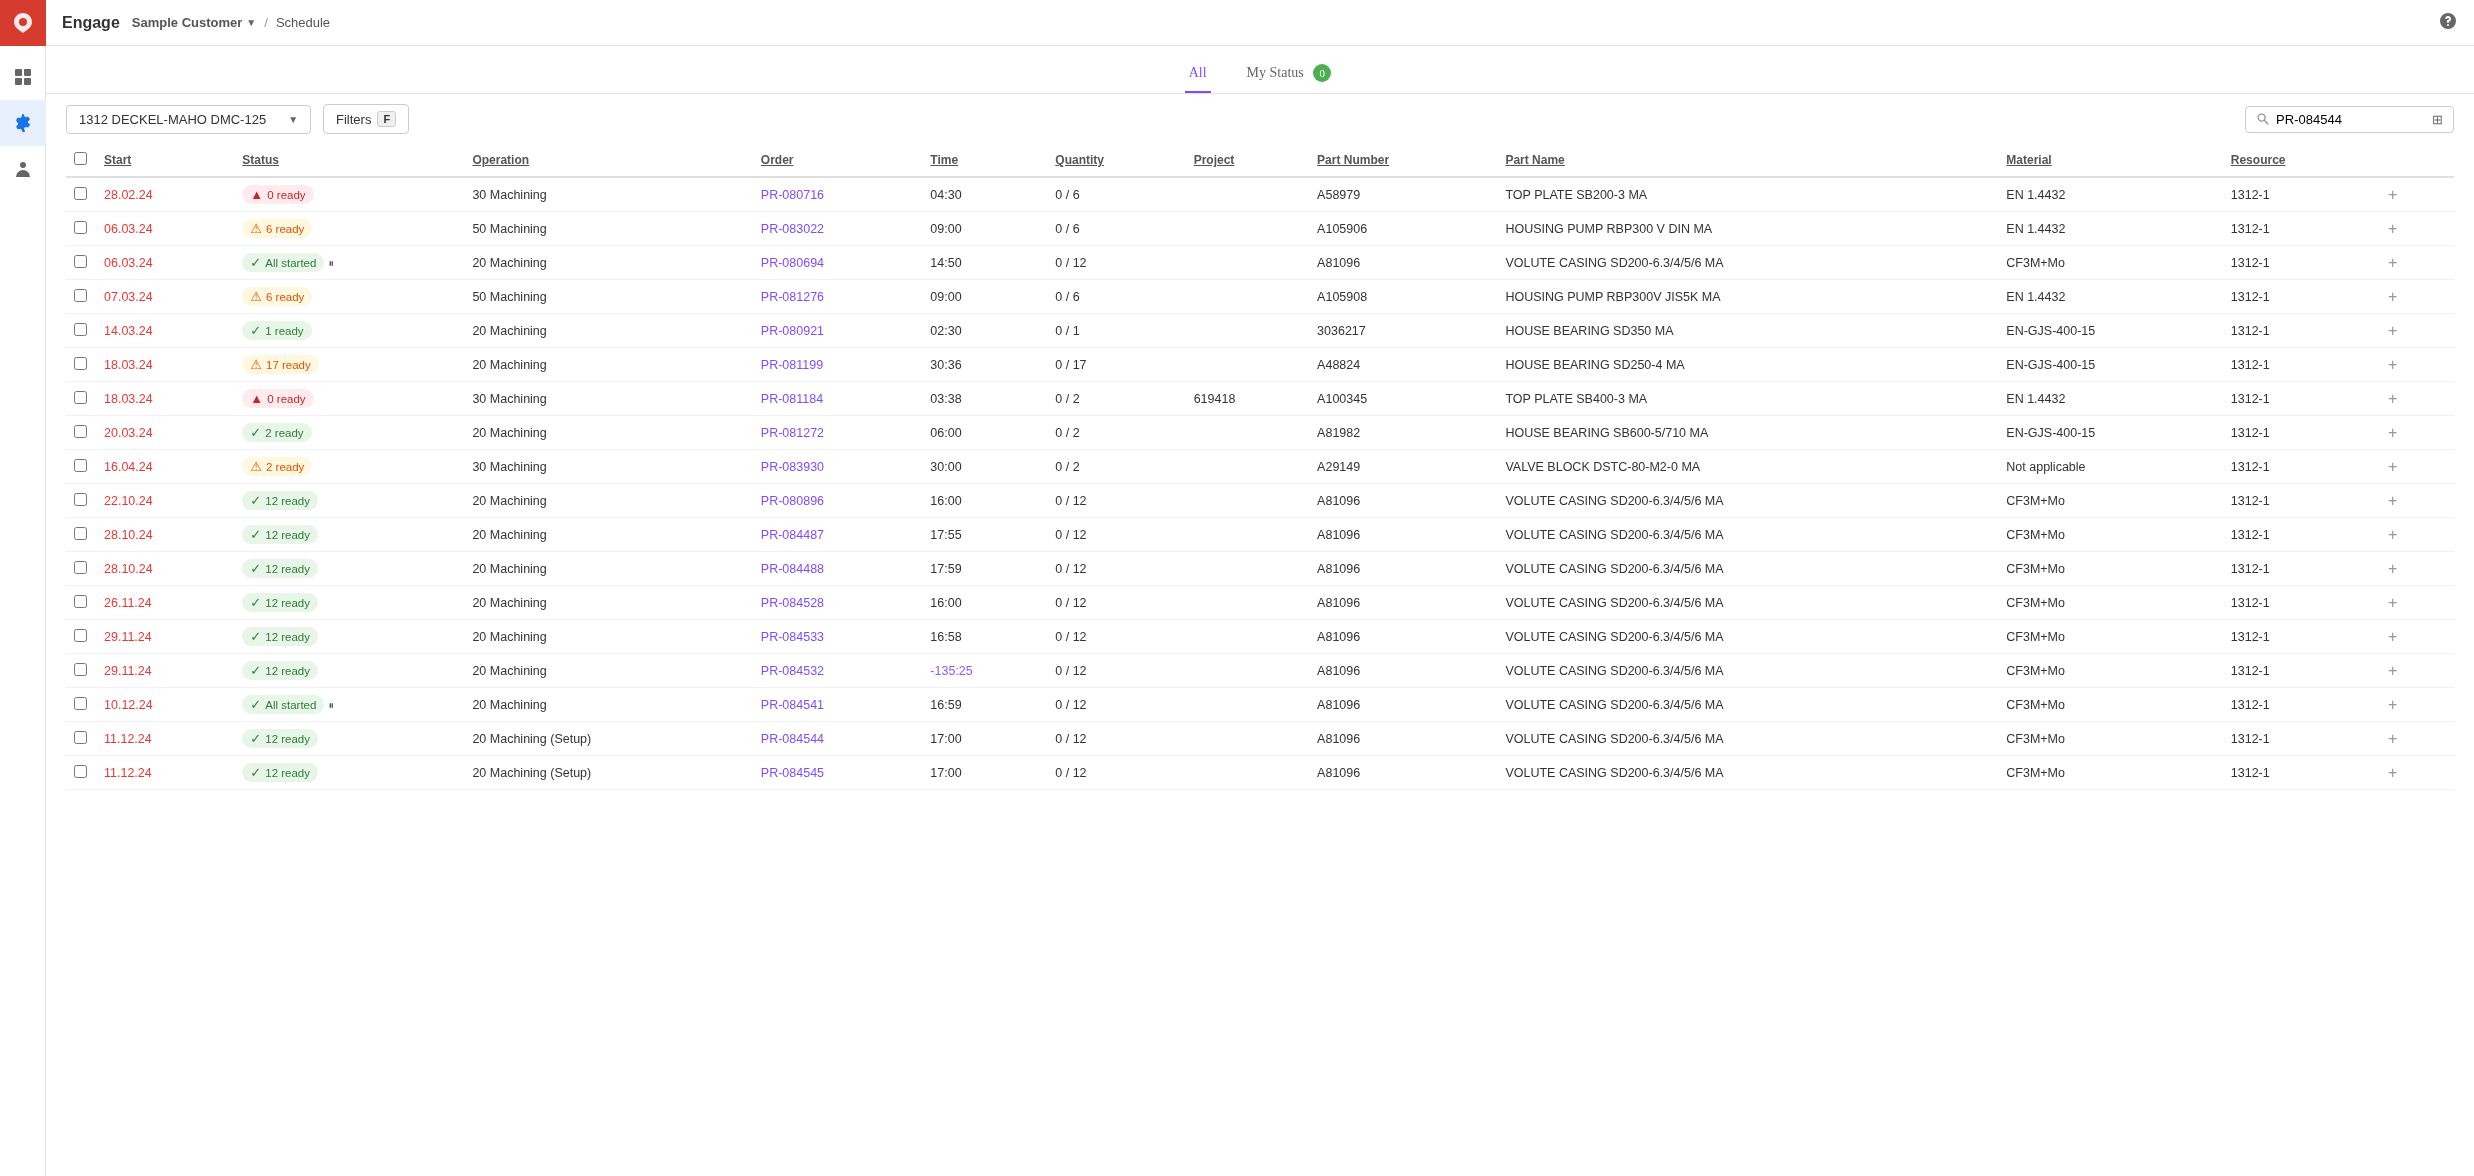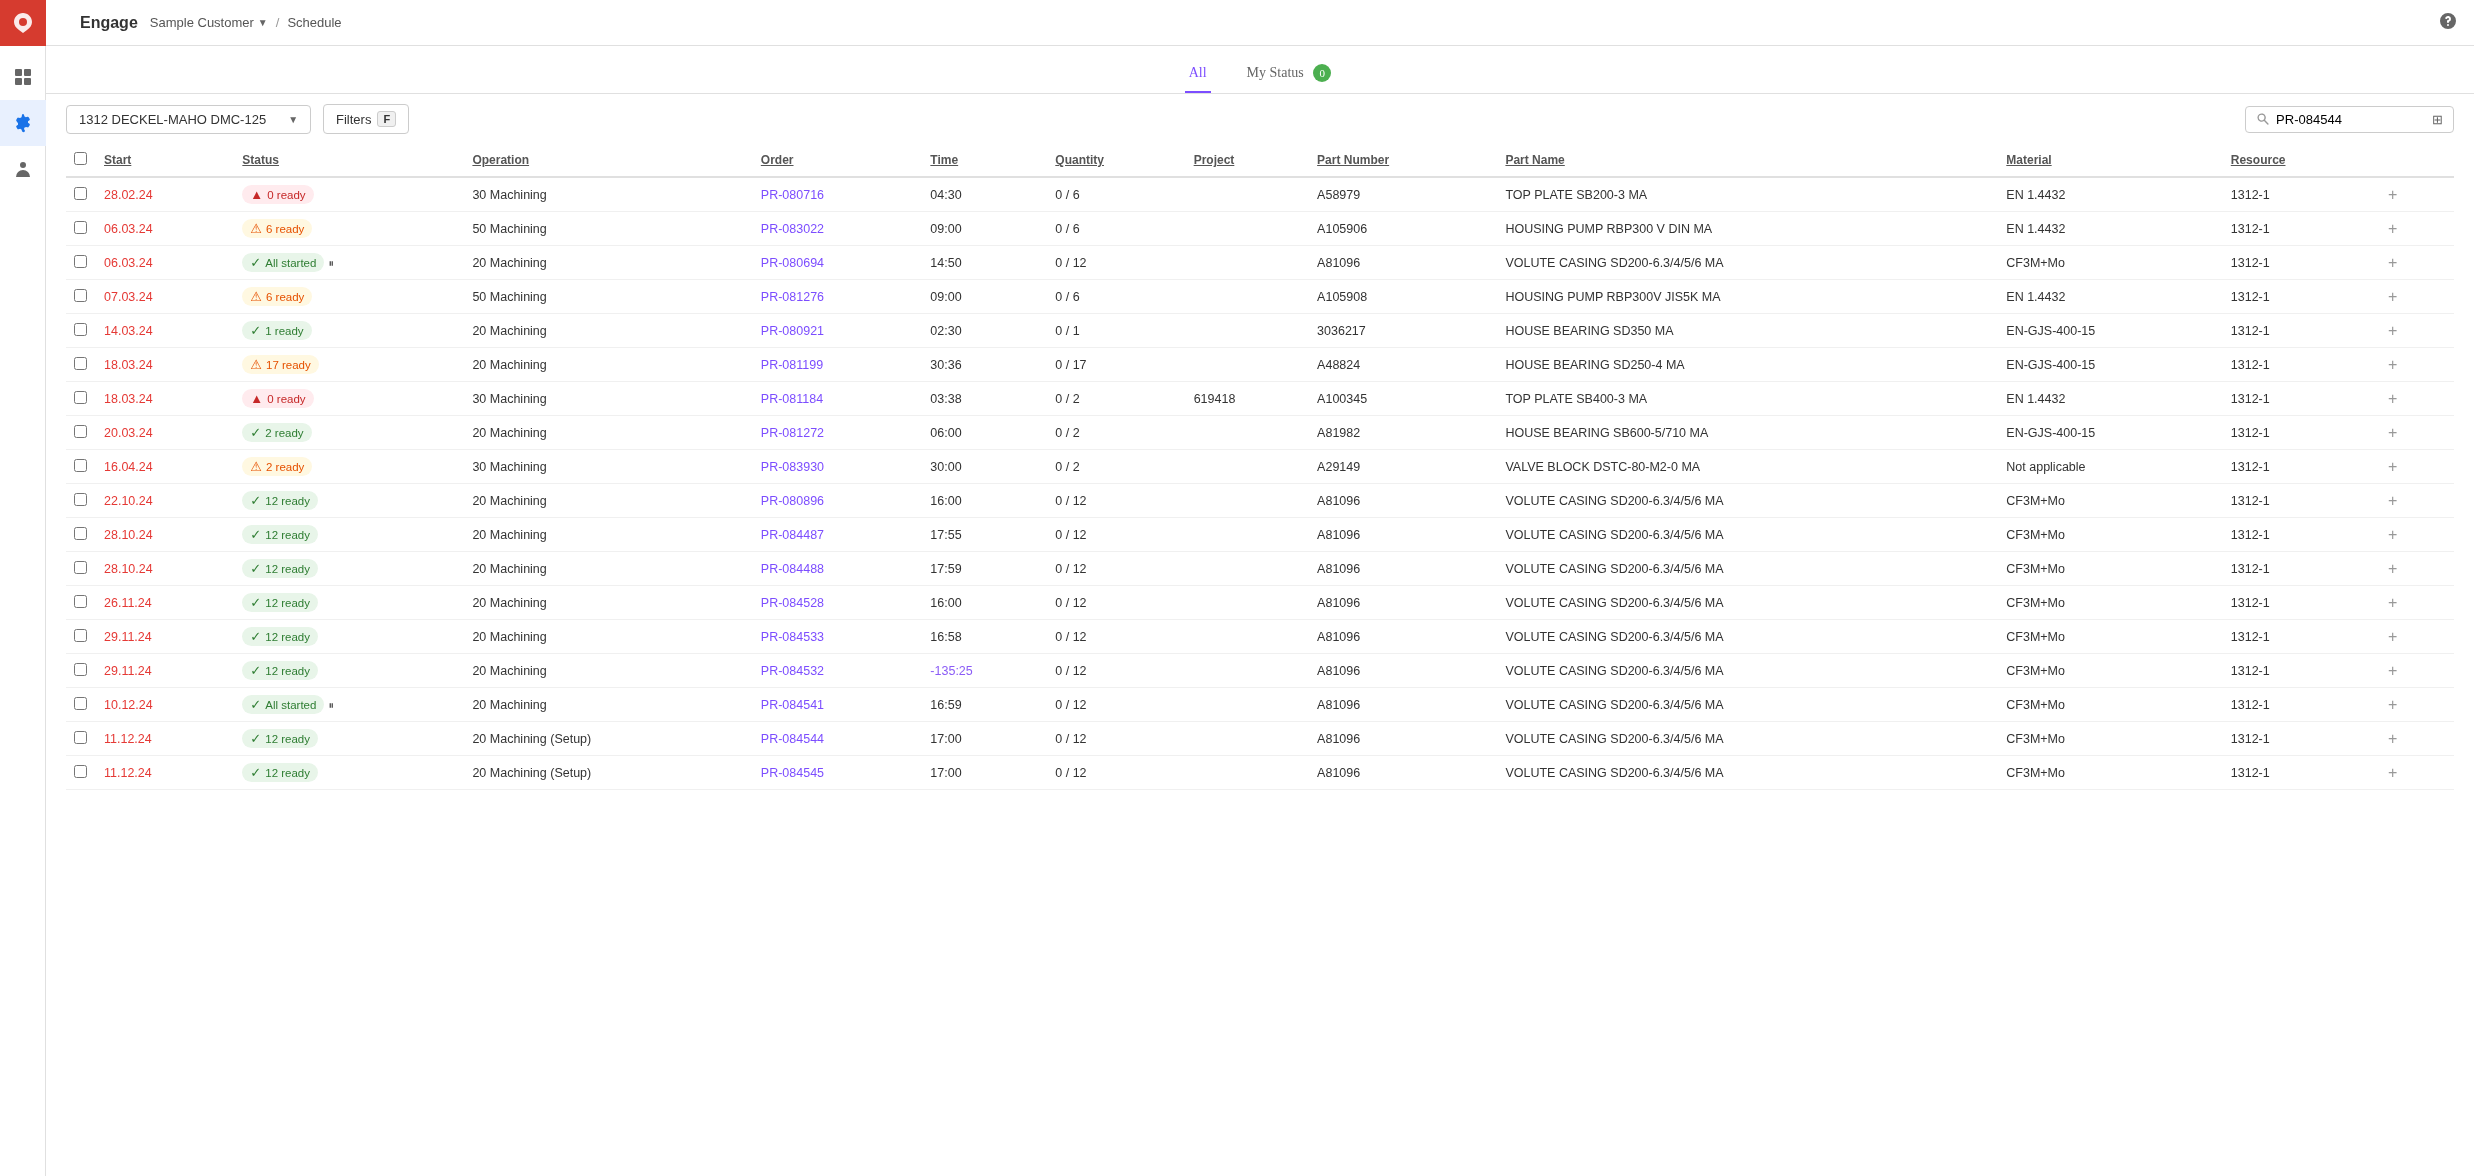--- a/index.html
+++ b/index.html
@@ -22,22 +22,22 @@
     }
     .sidebar-item.active { background: #e8f0fe; color: #1a73e8; }
     .sidebar-item svg { width: 20px; height: 20px; }
 
     
     .topbar {
       position: fixed; left: 46px; top: 0; right: 0; height: 46px;
       background: #fff; border-bottom: 1px solid #e0e0e0;
       display: flex; align-items: center; padding: 0 16px; z-index: 99;
     }
-    .topbar-logo-text { font-size: 16px; font-weight: 600; color: #333; margin-right: 12px; margin-left: 18px; }
-    .topbar-customer { font-size: 13px; color: #555; display: flex; align-items: center; gap: 4px; cursor: pointer; }
+    .topbar-logo-text { font-size: 16px; font-weight: 600; color: #333; margin-right: 12px; }
+    .topbar-customer { font-size: 13px; color: #555; display: flex; align-items: center; gap: 4px; cursor: pointer; font-weight: bold; }
     .topbar-sep { color: #999; margin: 0 8px; }
     .topbar-schedule { font-size: 13px; color: #555; }
     .topbar-help { margin-left: auto; cursor: pointer; color: #666; }
     .topbar-help svg { width: 20px; height: 20px; }
 
     
     .main { margin-left: 46px; padding-top: 46px; height: 100vh; overflow: hidden; display: flex; flex-direction: column; }
 
     
     .tabs-bar {

